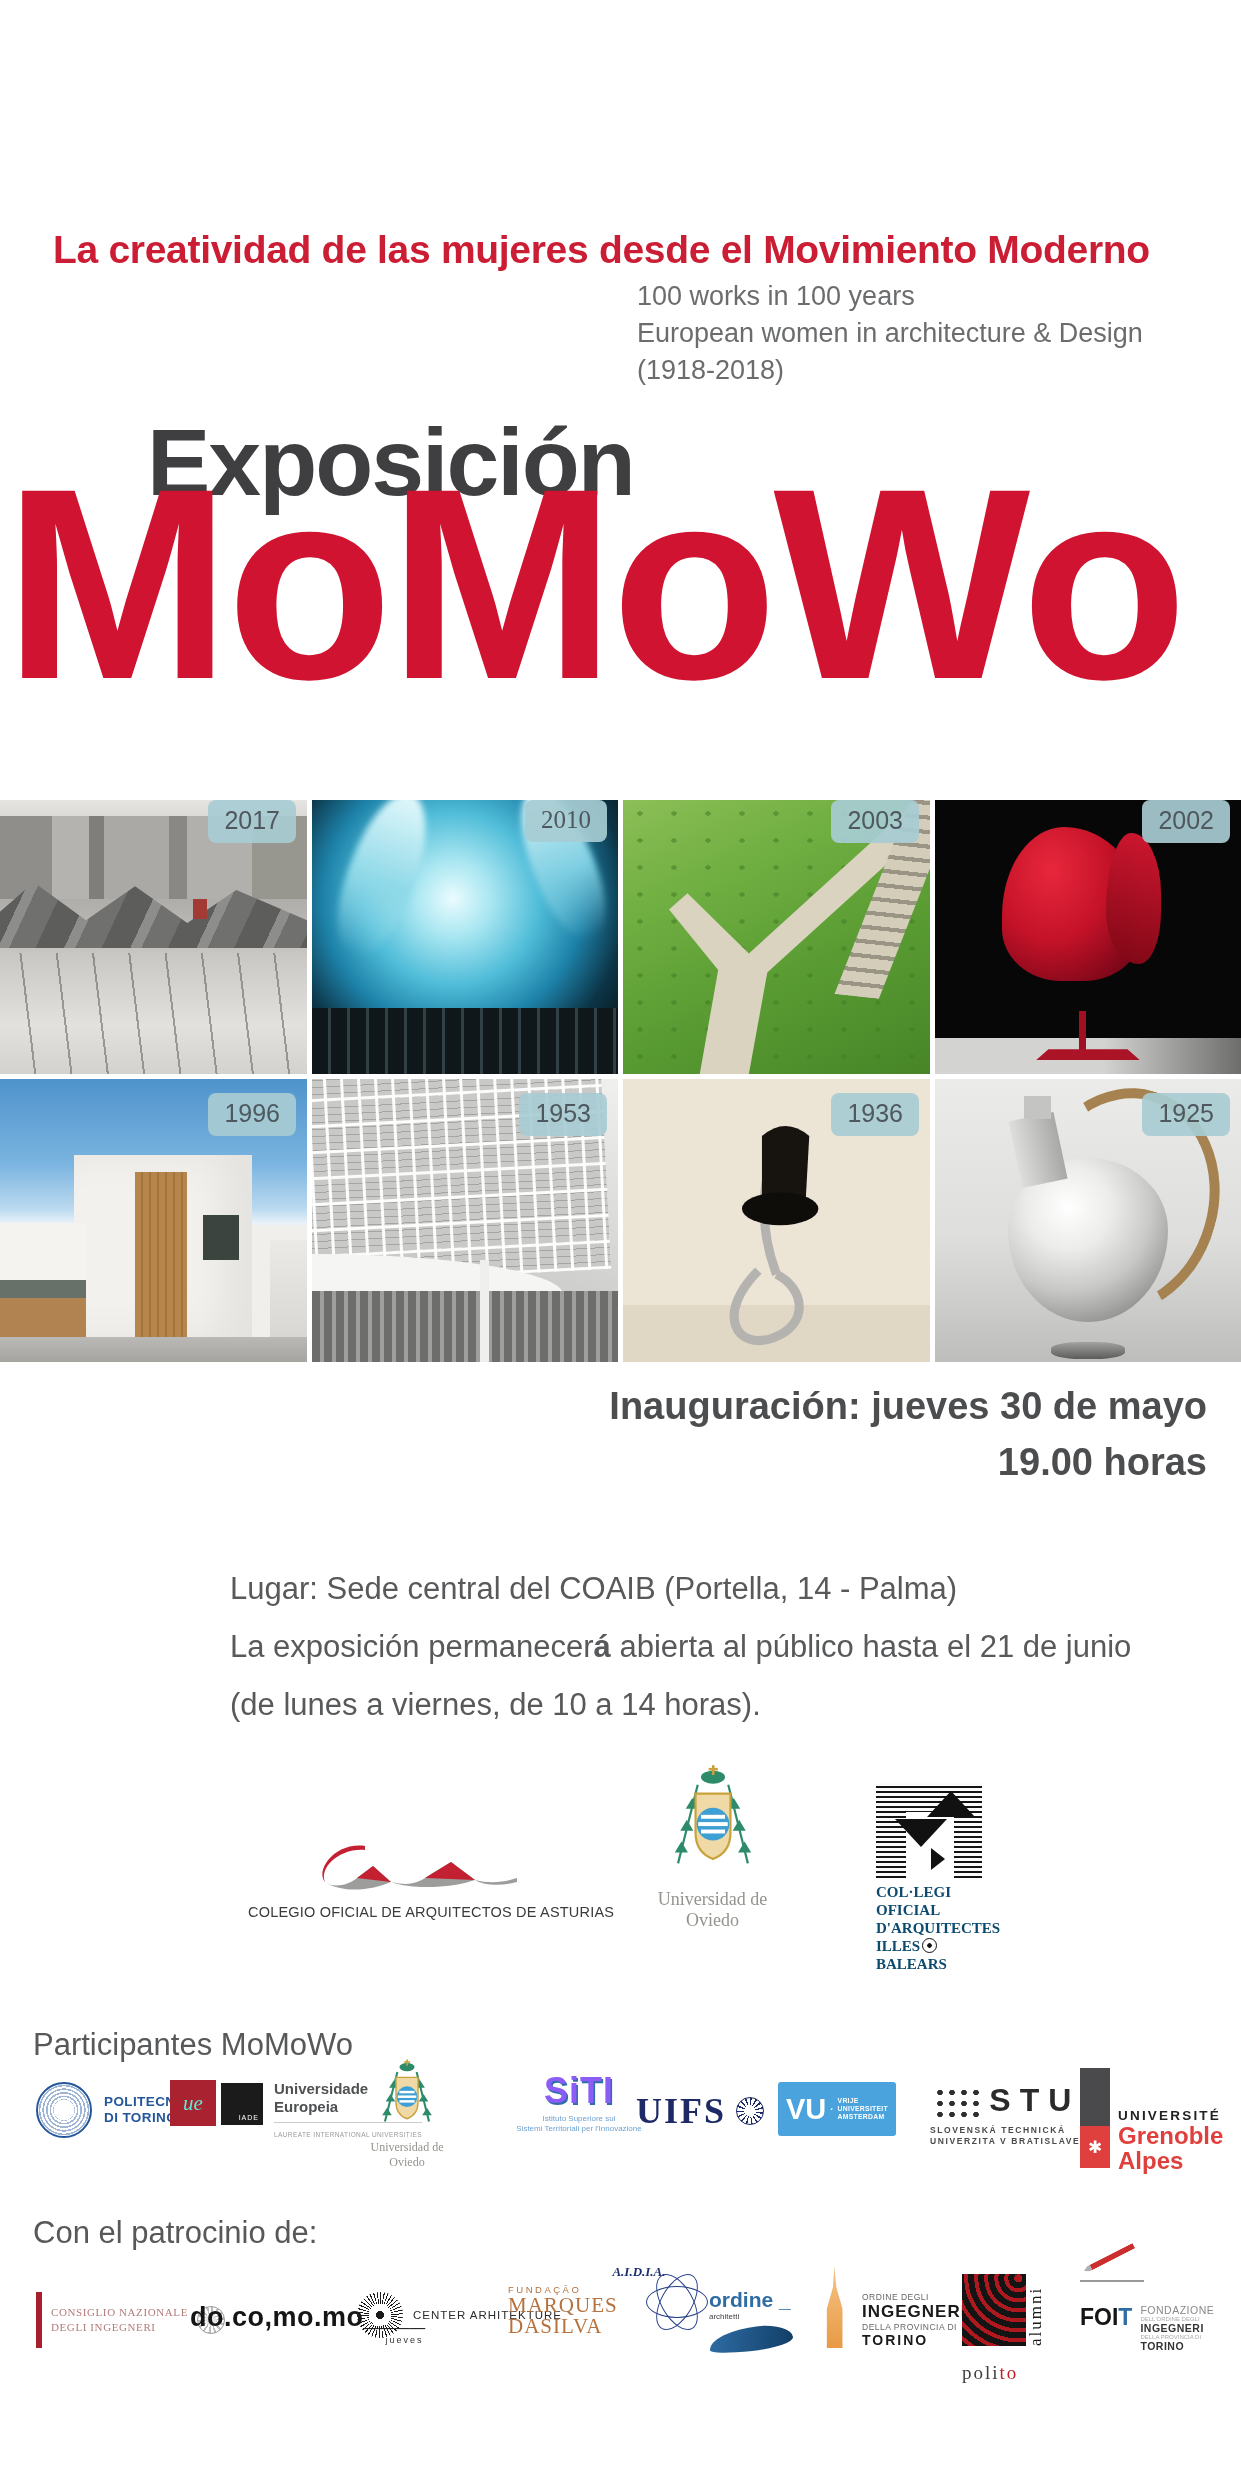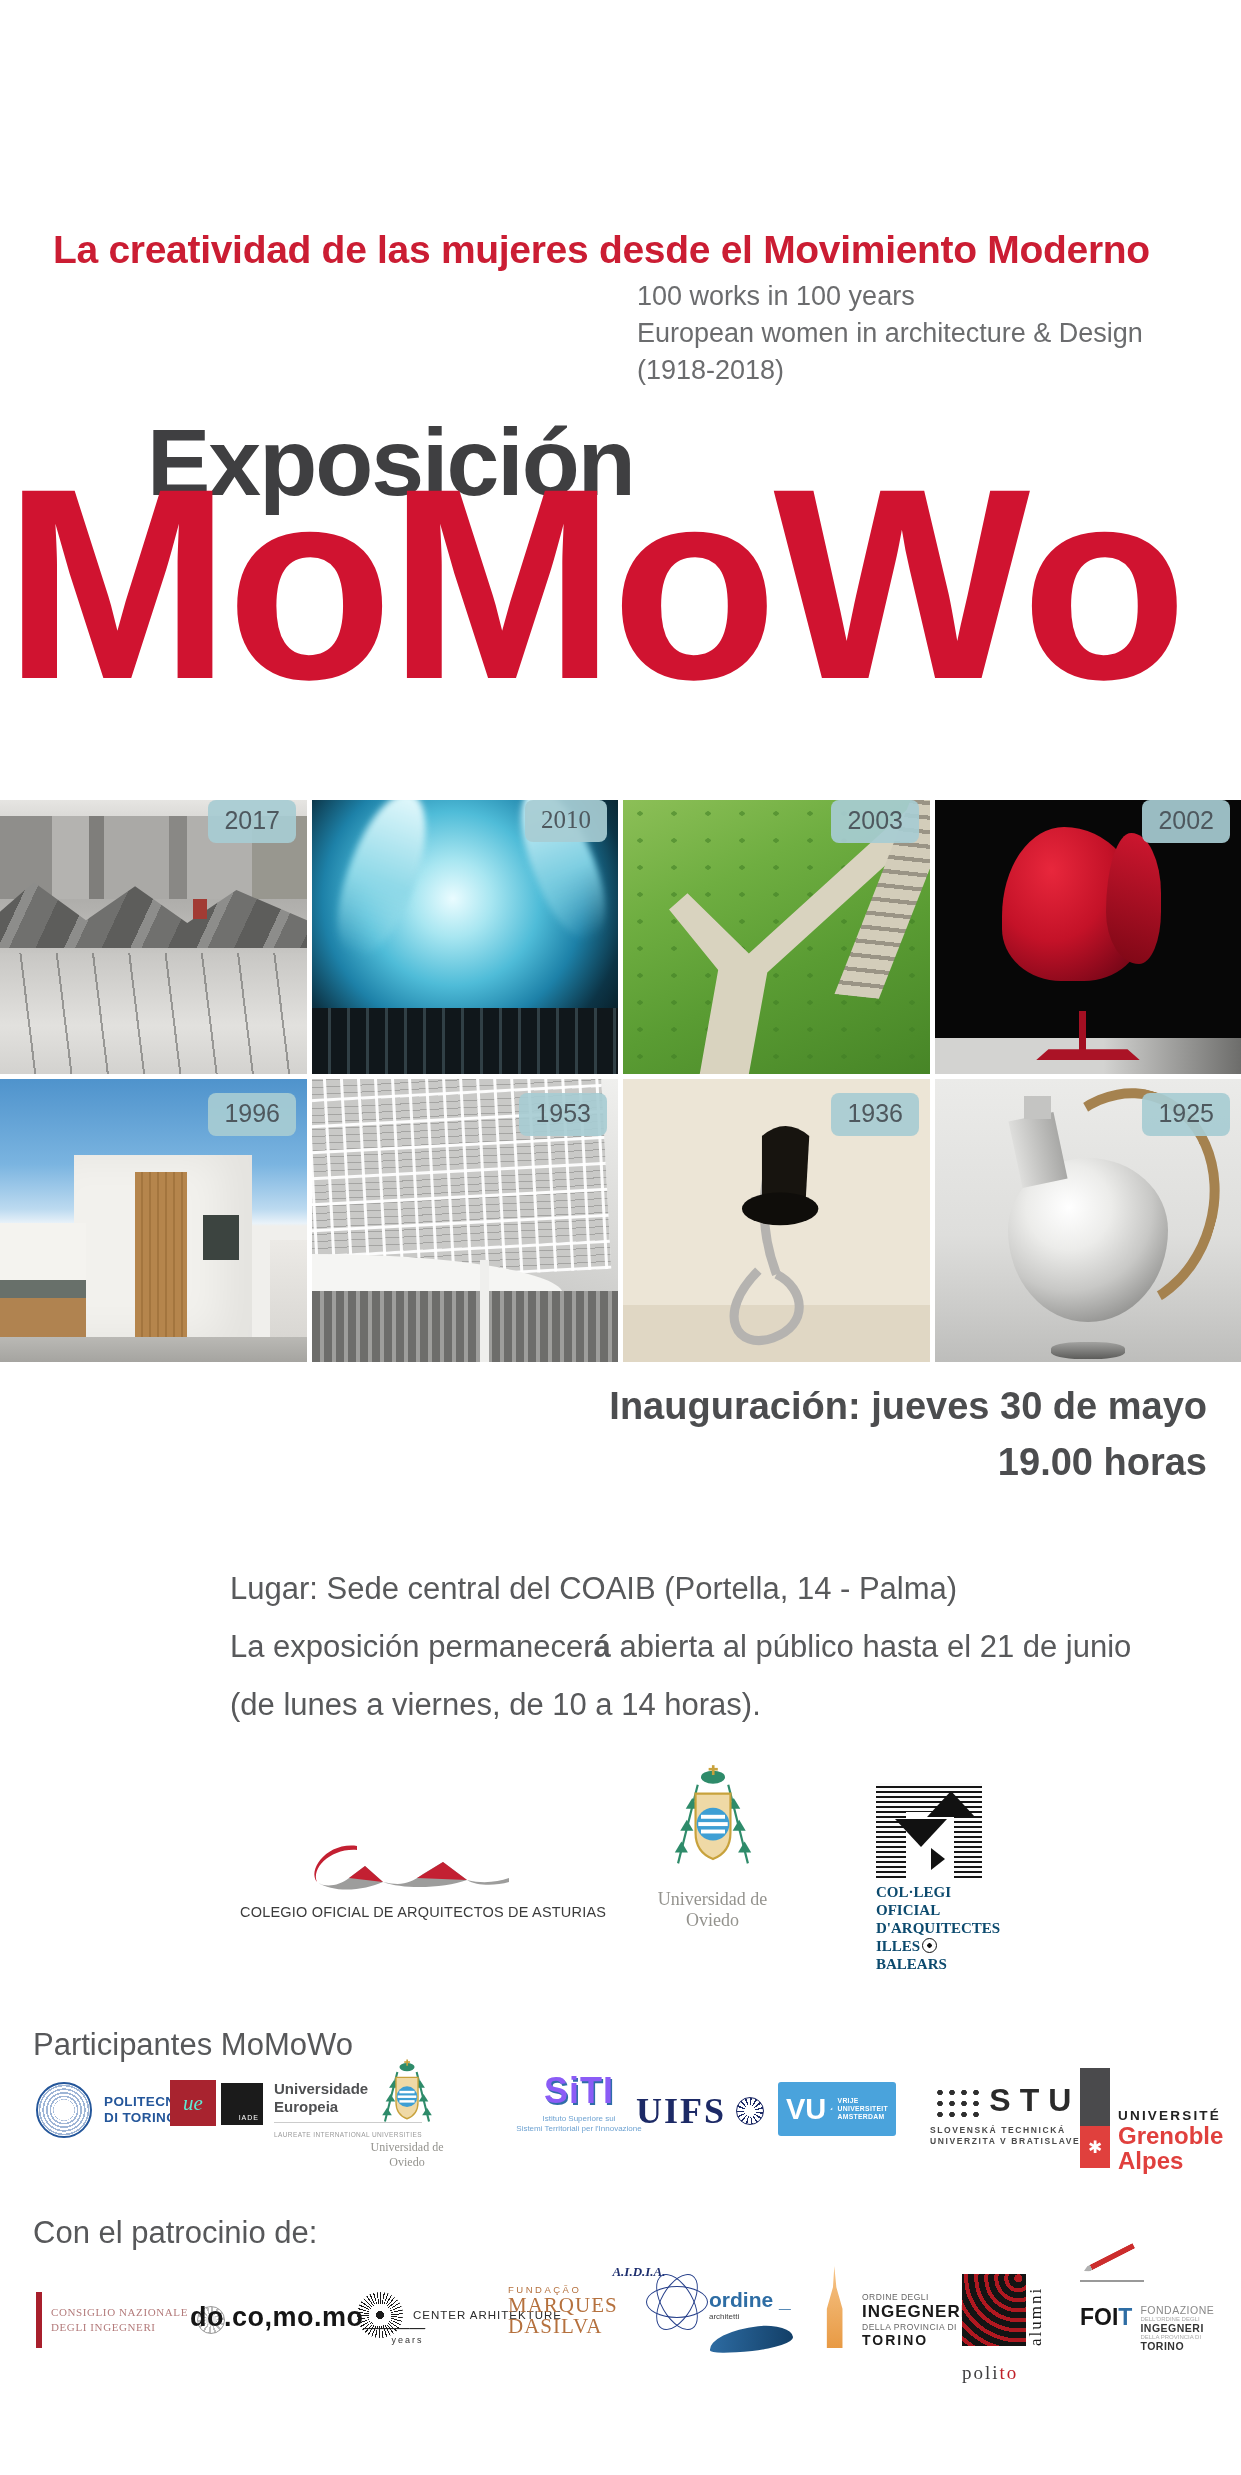--- a/index.html
+++ b/index.html
@@ -92,21 +92,21 @@
   #p8 .spout{left:26%;top:13%;width:15%;height:24%;transform:rotate(-12deg);
       background:linear-gradient(90deg,#dededc,#a8a8a6);}
   #p8 .knob{left:29%;top:6%;width:9%;height:8%;background:#c4c4c2;}
 
   
   .inaug{right:34px;top:1378px;text-align:right;font-size:38px;line-height:56px;font-weight:700;color:#4c4d4f;}
   .venue{left:230px;top:1560px;font-size:31px;line-height:58px;color:#58595b;}
   .venue b{font-weight:700;}
 
   
-  .coaa{left:240px;top:1840px;width:340px;text-align:center;}
+  .coaa{left:248px;top:1840px;width:340px;text-align:center;}
   .coaa-label{margin-top:4px;font-size:14.5px;letter-spacing:.2px;color:#3b3b3b;white-space:nowrap;}
   .ovd{text-align:center;}
   .ovd-cap{font-family:"Liberation Serif",serif;color:#94938e;}
   .ovd1{left:630px;top:1763px;width:165px;}
   .ovd1 .ovd-cap{font-size:18px;margin-top:2px;}
   .coaib{left:876px;top:1783px;width:130px;}
   .coaib-pat{position:relative;width:106px;height:95px;
       background:repeating-linear-gradient(0deg,#141414 0 2px,#fbfbfb 2px 5px);}
   .coaib-pat span{position:absolute;display:block;}
   .cb-white{left:28%;top:30%;width:46%;height:70%;background:#fff;}
@@ -450,21 +450,21 @@
     <span class="cni-bar"></span>
     <span class="cni-txt">
       <div>CONSIGLIO NAZIONALE</div>
       <div>DEGLI INGEGNERI</div>
     </span>
     <span class="cni-seal"></span>
   </div>
 
   <div class="sp-doco">
     <span>do.co,mo.mo____</span>
-    <span class="doco-sub">years</span>
+    <span class="doco-sub">jueves</span>
   </div>
 
   <div class="lg sp-center">
     <span class="burst"></span>
     <span class="center-txt">CENTER ARHITEKTURE</span>
   </div>
 
   <div class="lg sp-fms">
     <div class="fms-1">FUNDAÇÃO</div>
     <div class="fms-2">MARQUES</div>

